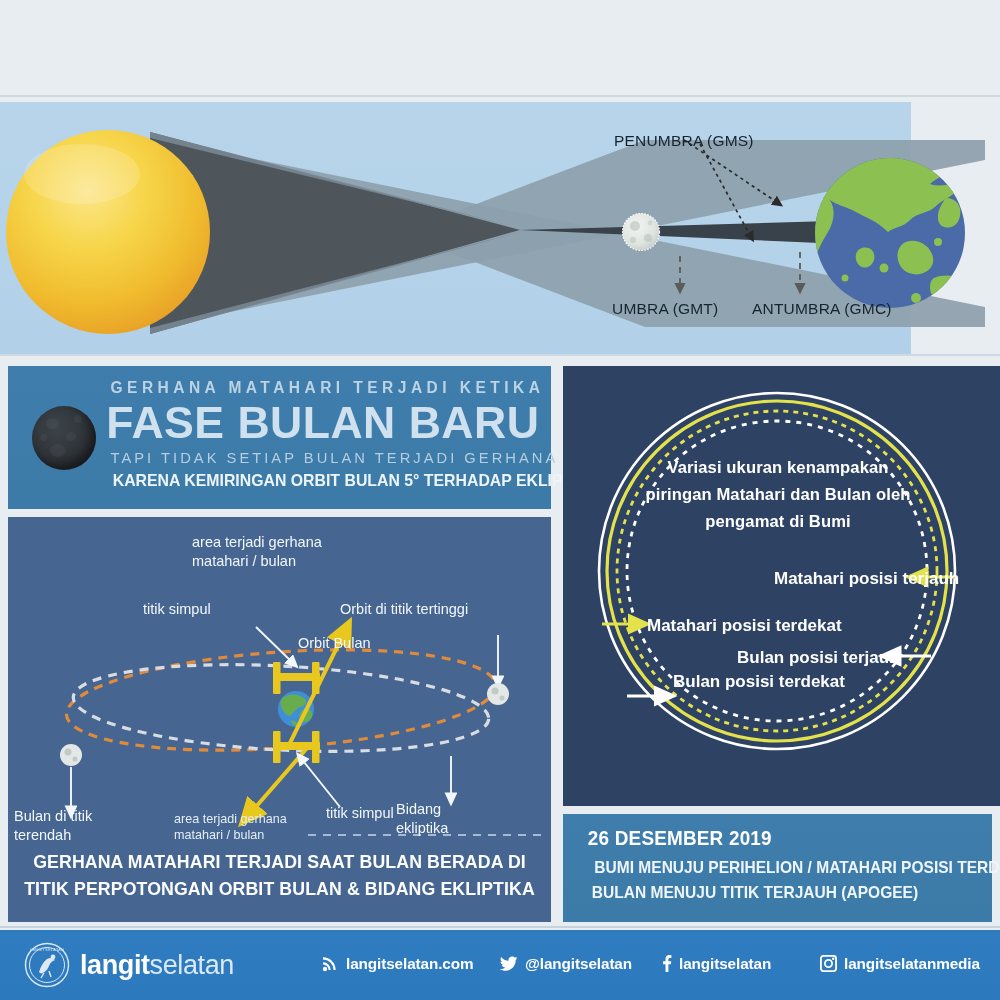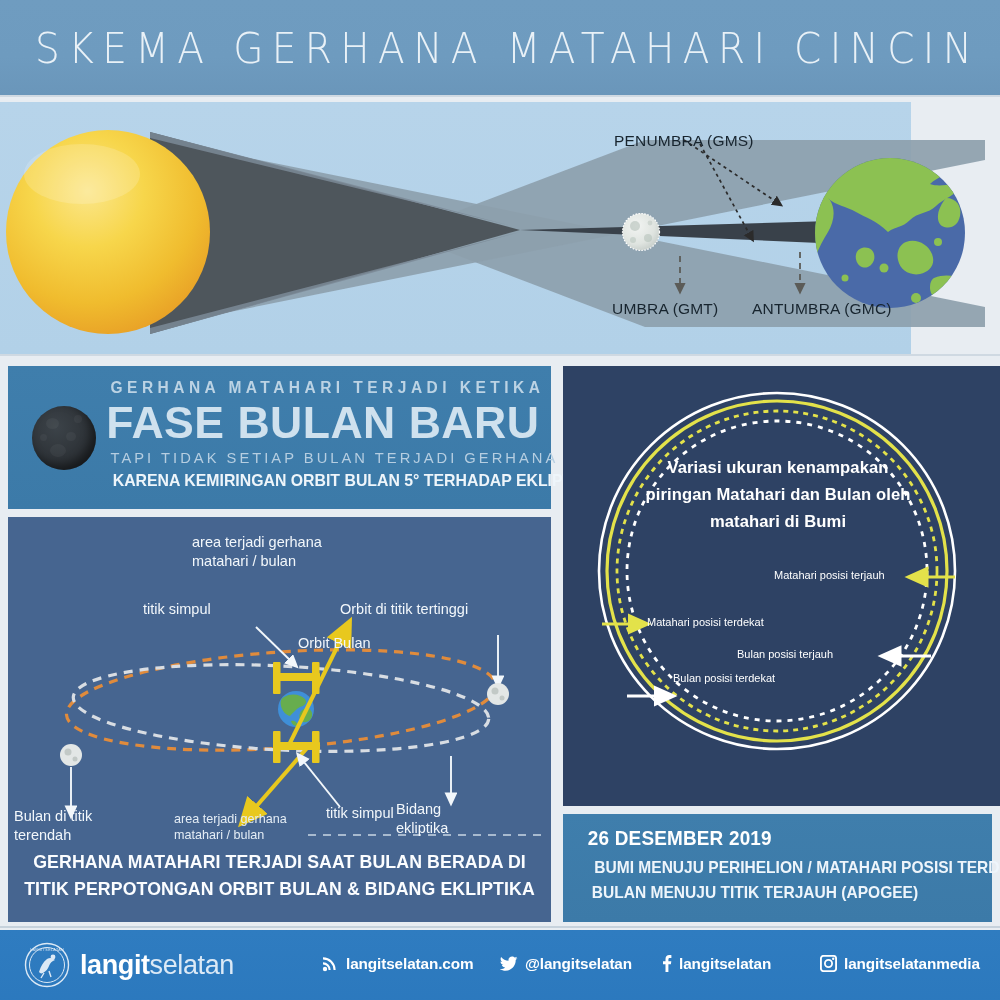--- a/index.html
+++ b/index.html
@@ -48,21 +48,21 @@
   #orbit-footer{position:absolute;left:0;bottom:20px;width:543px;text-align:center;
      color:#fbfdff;font-size:18.3px;line-height:27px;font-weight:600;letter-spacing:.1px;
      transform:scaleX(.97);}
 
   
   #circles{position:absolute;left:563px;top:366px;width:429px;height:440px;
     background:#2e4264;padding-left:30px;}
   #circles svg{position:absolute;left:0;top:0;}
   #circ-title{position:absolute;left:35px;top:88px;width:360px;text-align:center;
     color:#ffffff;font-size:16.6px;line-height:27px;font-weight:700;letter-spacing:.1px;}
-  .clabel{position:absolute;color:#ffffff;font-size:11px;font-weight:400;
+  .clabel{position:absolute;color:#ffffff;font-size:17px;font-weight:700;
     white-space:nowrap;font-family:"Liberation Sans",sans-serif;}
 
   
   #datepanel{position:absolute;left:563px;top:814px;width:429px;height:108px;
     background:linear-gradient(180deg,#3f7eac 0%,#3c7aa8 100%);}
   #dp-date{position:absolute;left:22px;top:13px;color:#ffffff;font-size:19.5px;
      font-weight:800;letter-spacing:.2px;transform:scaleX(.97);}
   #dp-l1{position:absolute;left:22px;top:44px;color:#eef5fb;font-size:16.2px;
      font-weight:600;letter-spacing:0;transform:scaleX(.96);white-space:nowrap;}
   #dp-l2{position:absolute;left:22px;top:69px;color:#eef5fb;font-size:16.2px;
@@ -79,23 +79,20 @@
     white-space:nowrap;letter-spacing:-.1px;}
   .social .si{display:inline-block;vertical-align:-3px;margin-right:7px;}
 
   .lineRow{position:absolute;left:0;width:1000px;height:2px;background:#cfd9e2;}
 </style>
 </head>
 <body>
 
 <div id="page">
 
-  <div id="header">
-    <div id="header-title">SKEMA GERHANA MATAHARI CINCIN</div>
-  </div>
   <div class="lineRow" style="top:95px;"></div>
 
   <div id="sky">
     <svg width="1000" height="252" viewBox="0 0 1000 252">
       <defs>
         <radialGradient id="sunG" cx="40%" cy="30%" r="72%">
           <stop offset="0%" stop-color="#fbe68a"></stop>
           <stop offset="38%" stop-color="#f7d64b"></stop>
           <stop offset="76%" stop-color="#f0bc2e"></stop>
           <stop offset="100%" stop-color="#e9a327"></stop>
@@ -314,21 +311,21 @@
         <path d="M392,211 L352,211" stroke="#e3e24a" marker-end="url(#yA2)"></path>
         <path d="M39,258 L78,258" stroke="#e3e24a" marker-end="url(#yA2)"></path>
         <path d="M368,290 L325,290" stroke="#ffffff" marker-end="url(#wA2)"></path>
         <path d="M64,330 L104,330" stroke="#ffffff" marker-end="url(#wA2)"></path>
       </g>
     </svg>
 
     <div id="circ-title">
       <div>Variasi ukuran kenampakan</div>
       <div>piringan Matahari dan Bulan oleh</div>
-      <div>matahari di Bumi</div>
+      <div>pengamat di Bumi</div>
     </div>
 
     <div class="clabel" style="left:211px;top:203px;">Matahari posisi terjauh</div>
     <div class="clabel" style="left:84px;top:250px;">Matahari posisi terdekat</div>
     <div class="clabel" style="left:174px;top:282px;">Bulan posisi terjauh</div>
     <div class="clabel" style="left:110px;top:306px;">Bulan posisi terdekat</div>
   </div>
 
   <div id="datepanel">
     <div id="dp-date">26 DESEMBER 2019</div>

